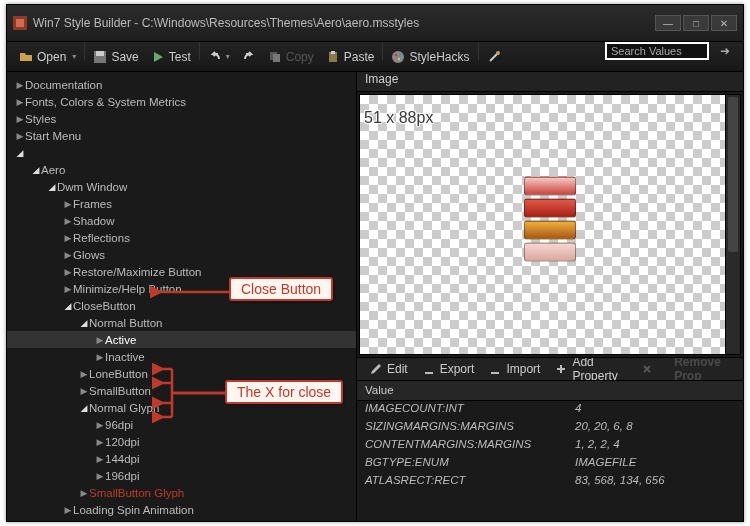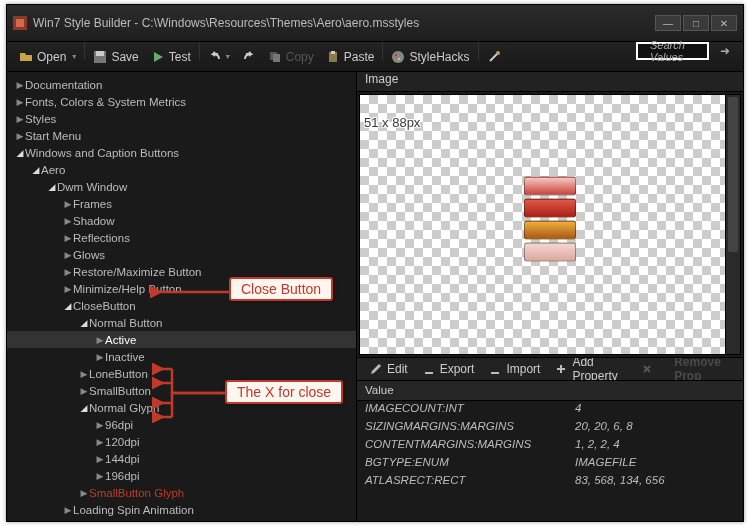--- a/index.html
+++ b/index.html
@@ -9,37 +9,37 @@
   .titlebar .appicon { width: 14px; height: 14px; margin-right: 6px; }
   .titlebar .appicon svg { width: 14px; height: 14px; }
   .titlebar .spacer { flex: 1; }
   .wbtn { width: 26px; height: 16px; margin-left: 2px; background: #3a3a3a; border: 1px solid #555; display: flex; align-items: center; justify-content: center; color: #bbb; font-size: 10px; }
   .toolbar { height: 30px; background: linear-gradient(#232323,#181818); border-bottom: 1px solid #000; display: flex; padding: 0 6px; color: #bbb; font-size: 12px; }
   .tbtn { display: flex; align-items: center; gap: 4px; padding: 3px 6px; color: #ccc; cursor: pointer; }
   .tbtn.disabled { color: #555; }
   .ticon { width: 14px; height: 14px; display: inline-block; }
   .ticon svg { width: 14px; height: 14px; }
   .tsep { width: 1px; height: 18px; background: #333; margin: 0 2px; }
-  .searchbox { margin-left: auto; width: 73px; height: 18px; background: #111; border: 2px solid #fff; color: #aaa; font-size: 11px; padding: 0 12px; display: flex; align-items: center; font-style: italic; }
+  .searchbox { margin-left: auto; width: 104px; height: 18px; background: #111; border: 2px solid #fff; color: #aaa; font-size: 11px; padding: 0 4px; display: flex; align-items: center; }
   .goarrow { width: 24px; height: 18px; margin-left: 4px; display:flex;align-items:center;justify-content:center;color:#aaa;}
   .content { flex: 1; display: flex; overflow: hidden; }
   .tree { width: 350px; background: #1a1a1a; color: #bbb; font-size: 11.5px; overflow: auto; padding: 4px 0; border-right: 1px solid #000; position: relative;}
   .node { display: flex; align-items: center; height: 17px; padding-right: 6px; white-space: nowrap; cursor: pointer; }
   .node .arrow { width: 10px; text-align: center; color: #888; font-size: 9px; }
   .node .arrow.open { color: #ddd; }
   .node .lbl {}
   .node.sel { background: #333; }
   .node.sel .lbl { color: #fff; }
   .node.red .lbl { color: #bf3a2a; }
   .rightpane { flex: 1; display: flex; flex-direction: column; background: #1a1a1a; }
   .imagehdr { height: 20px; background: #222; color: #ccc; font-size: 12px; display:flex; align-items:flex-start; padding:0 8px; border-bottom:1px solid #000;}
   .imageview { flex: 1; position: relative; background-color:#fff;
     background-image: linear-gradient(45deg,#ccc 25%,transparent 25%,transparent 75%,#ccc 75%),linear-gradient(45deg,#ccc 25%,transparent 25%,transparent 75%,#ccc 75%);
     background-size: 18px 18px; background-position: 0 0, 9px 9px; border:1px solid #000; margin:2px; overflow:hidden;}
-  .imgdim { position:absolute; left:4px; top:20px; color:#3a3a3a; font-size:13px; text-shadow: 1px 1px 0 #fff, -1px 1px 0 #fff, 1px -1px 0 #fff, -1px -1px 0 #fff; font-weight:500;text-align:right;}
+  .imgdim { position:absolute; left:4px; top:14px; color:#3a3a3a; font-size:16px; text-shadow: 1px 1px 0 #fff, -1px 1px 0 #fff, 1px -1px 0 #fff, -1px -1px 0 #fff; font-weight:500;text-align:right;}
   .sprite { position:absolute; left:50%; top:50%; transform:translate(-50%,-55%); width:52px;}
   .sprite .row { height:19px; margin-bottom:3px; border-radius:3px; border:1px solid rgba(0,0,0,.35); background:linear-gradient(#f7c9c3,#c8443a);}
   .sprite .row.r2{background:linear-gradient(#e05a4a,#a82015);}
   .sprite .row.r3{background:linear-gradient(#f0b03a,#a8571a);}
   .sprite .row.r4{background:linear-gradient(#f3d8d2,#dca79c);}
   .scrollbar-v { position:absolute; right:0; top:0; bottom:0; width:15px; background:#2a2a2a; border-left:1px solid #000;}
   .scrollbar-v .thumb{position:absolute; left:2px; right:2px; top:2px; height:60%; background:#444; border-radius:2px;}
   .proptoolbar { height:24px; background:#222; border-top:1px solid #000; border-bottom:1px solid #000; display:flex; align-items:center; padding:0 6px; gap:2px; color:#ccc; font-size:12px; overflow:hidden;}
   .proptoolbar .tbtn{padding:2px 6px;}
   .proptoolbar .rem{color:#4a4a4a;font-weight:bold;gap:20px;}
@@ -154,21 +154,20 @@
       <div class="node" style="padding-left:8px">
           <span class="arrow">▶</span>
           <span class="lbl">Styles</span>
         </div>
       <div class="node" style="padding-left:8px">
           <span class="arrow">▶</span>
           <span class="lbl">Start Menu</span>
         </div>
       <div class="node" style="padding-left:8px">
           <span class="arrow open">◢</span>
-          <span class="lbl">Windows and Caption Buttons</span>
         </div>
       <div class="node" style="padding-left:24px">
           <span class="arrow open">◢</span>
           <span class="lbl">Aero</span>
         </div>
       <div class="node" style="padding-left:40px">
           <span class="arrow open">◢</span>
           <span class="lbl">Dwm Window</span>
         </div>
       <div class="node" style="padding-left:56px">

